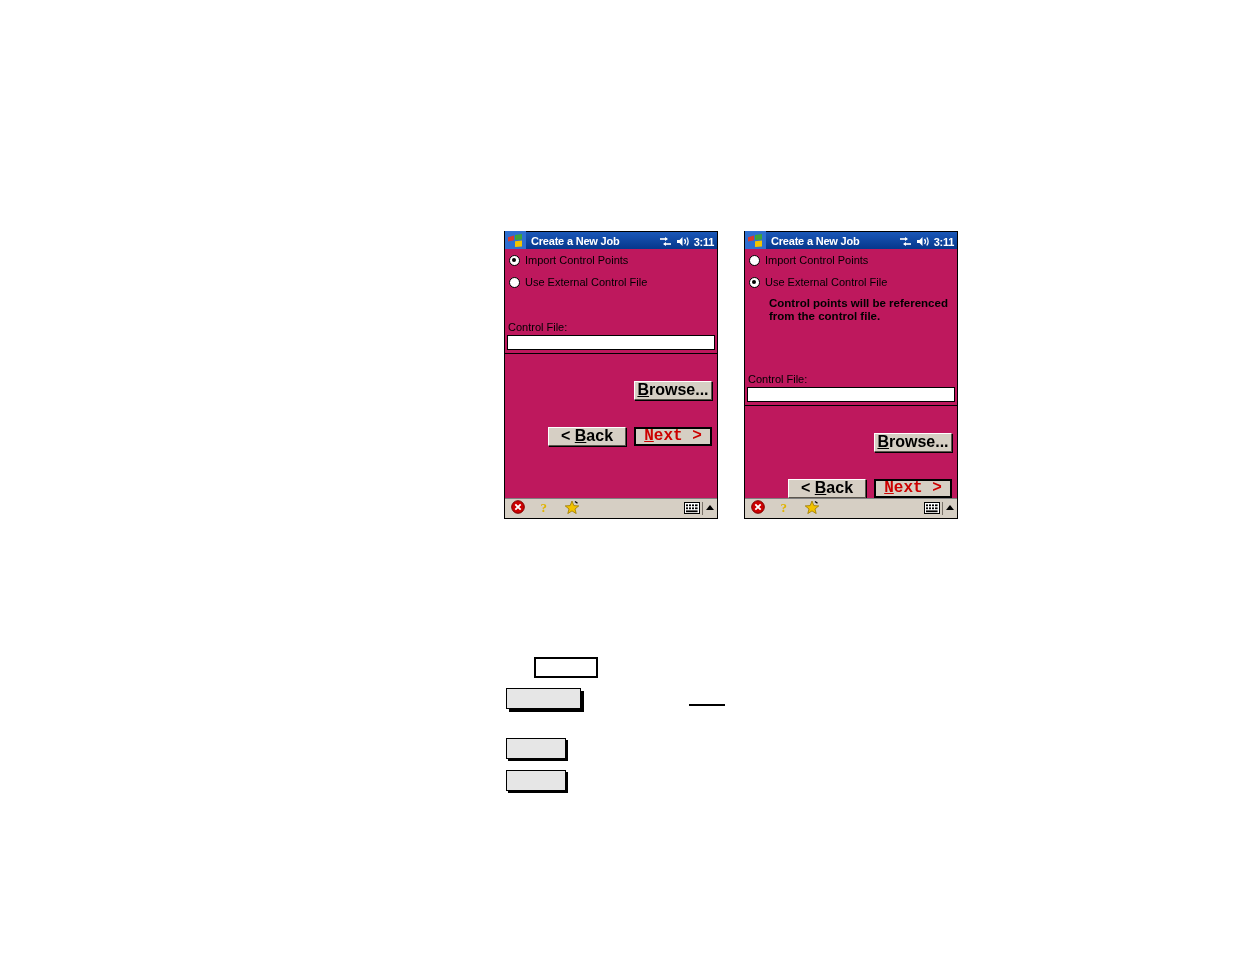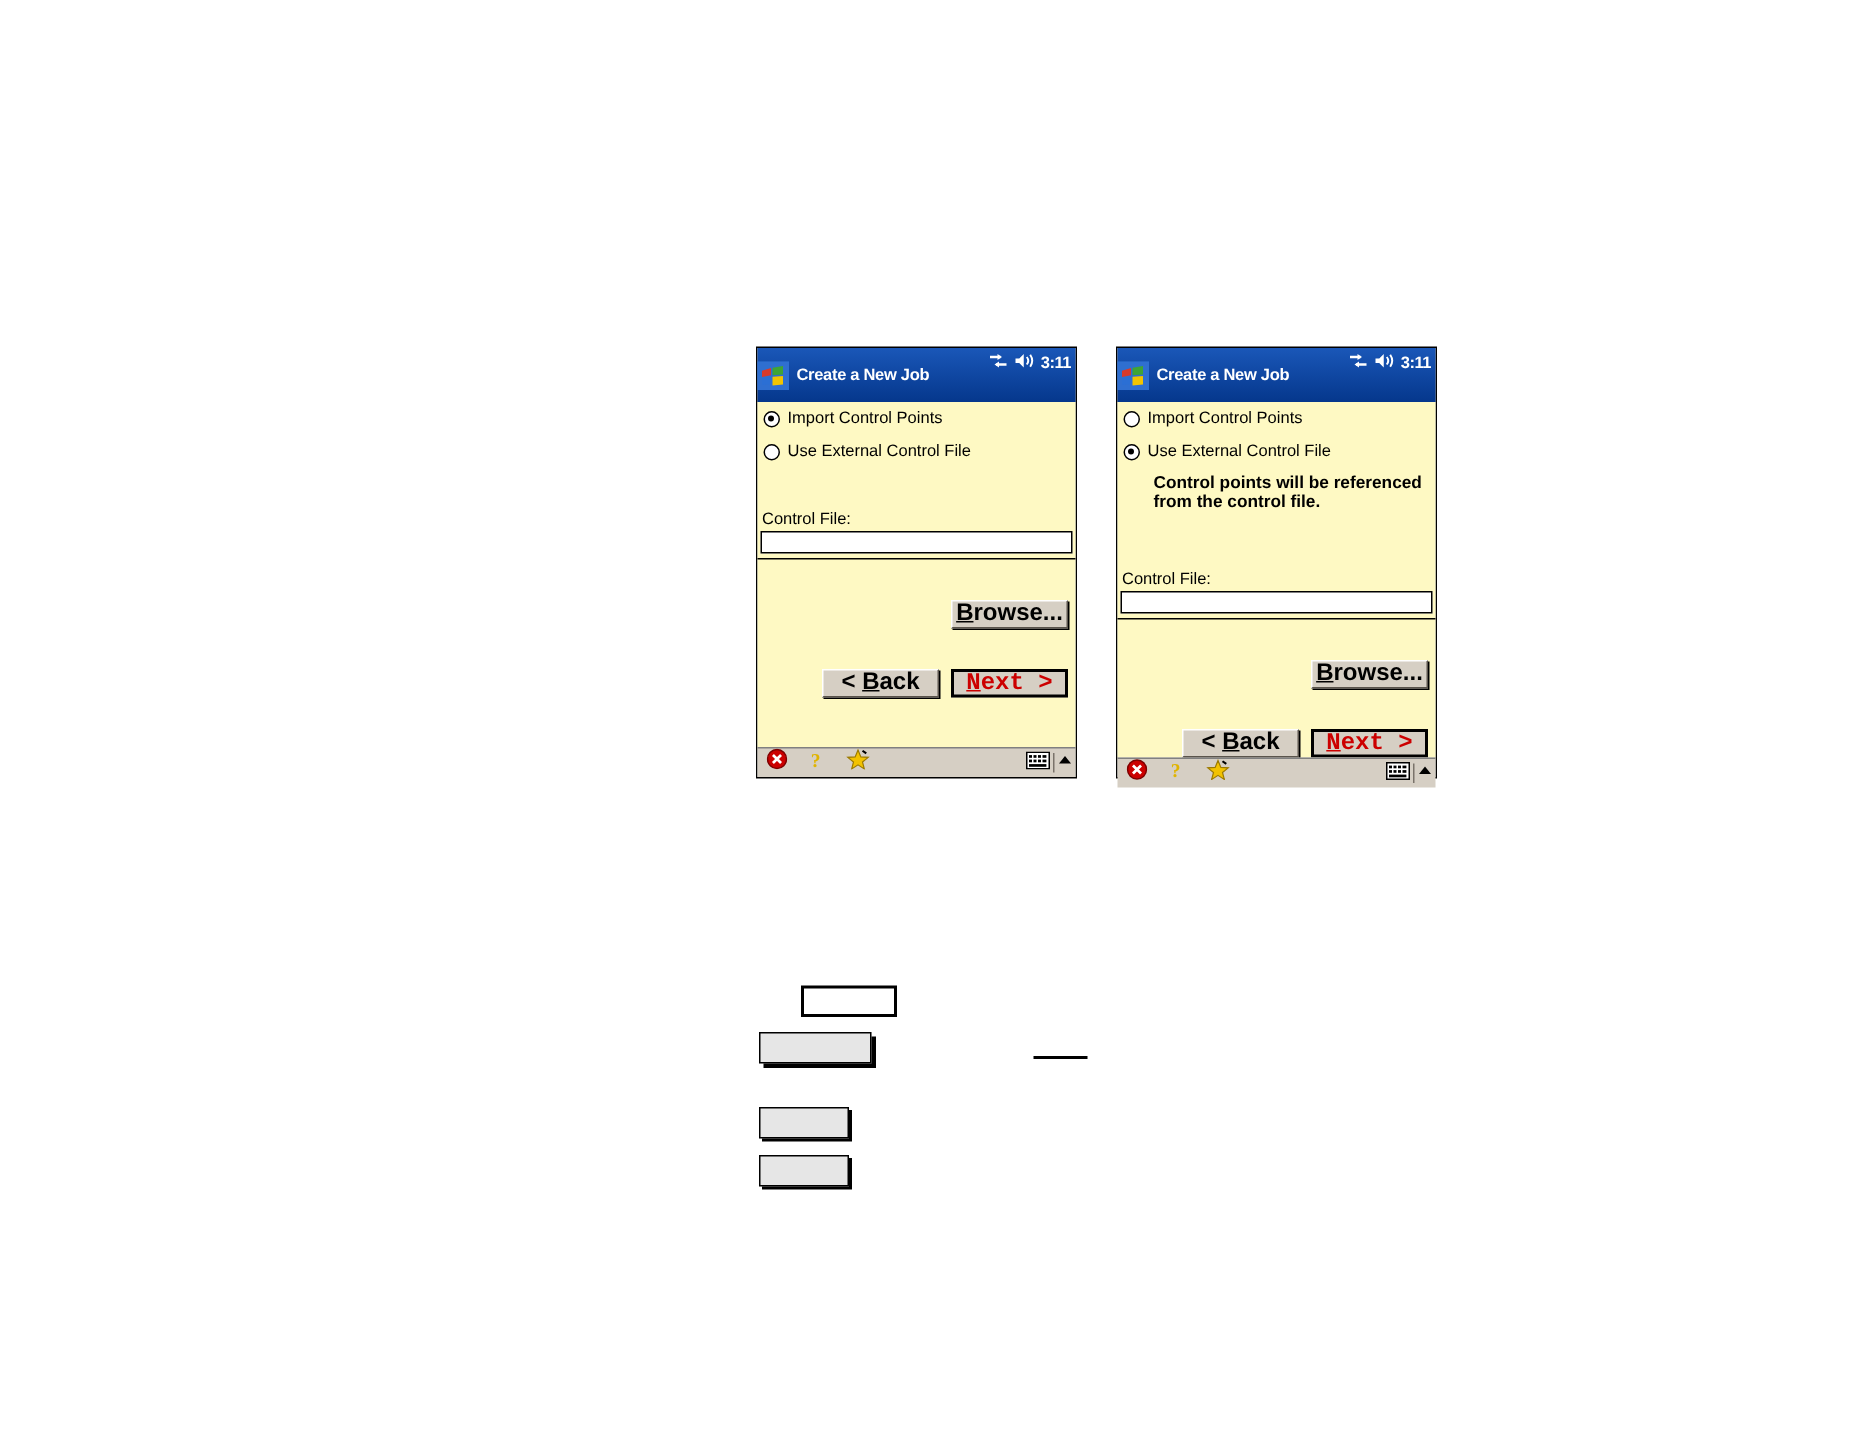--- a/index.html
+++ b/index.html
@@ -24,21 +24,21 @@
     background: #ffffff;
     box-sizing: border-box;
     display: flex;
     flex-direction: column;
   }
   #pda-left  { left: 504px; top: 231px; }
   #pda-right { left: 744px; top: 231px; }
 
   
   .titlebar {
-    height: 36px;
+    height: 17px;
     background: #08429c;
     background: linear-gradient(to bottom, #1a57b8 0%, #05378c 100%);
     display: flex;
     align-items: center;
     flex: 0 0 auto;
     position: relative;
   }
   .win-logo {
     width: 21px;
     height: 19px;
@@ -72,21 +72,21 @@
     font-size: 11px;
     font-weight: bold;
     letter-spacing: -0.3px;
   }
 
   
   .client {
     flex: 1 1 auto;
     display: flex;
     flex-direction: column;
-    background: #fef9c3;
+    background: #be185d;
     position: relative;
   }
 
   .radio-row {
     display: flex;
     align-items: center;
     padding-left: 4px;
     height: 22px;
     flex: 0 0 auto;
   }

